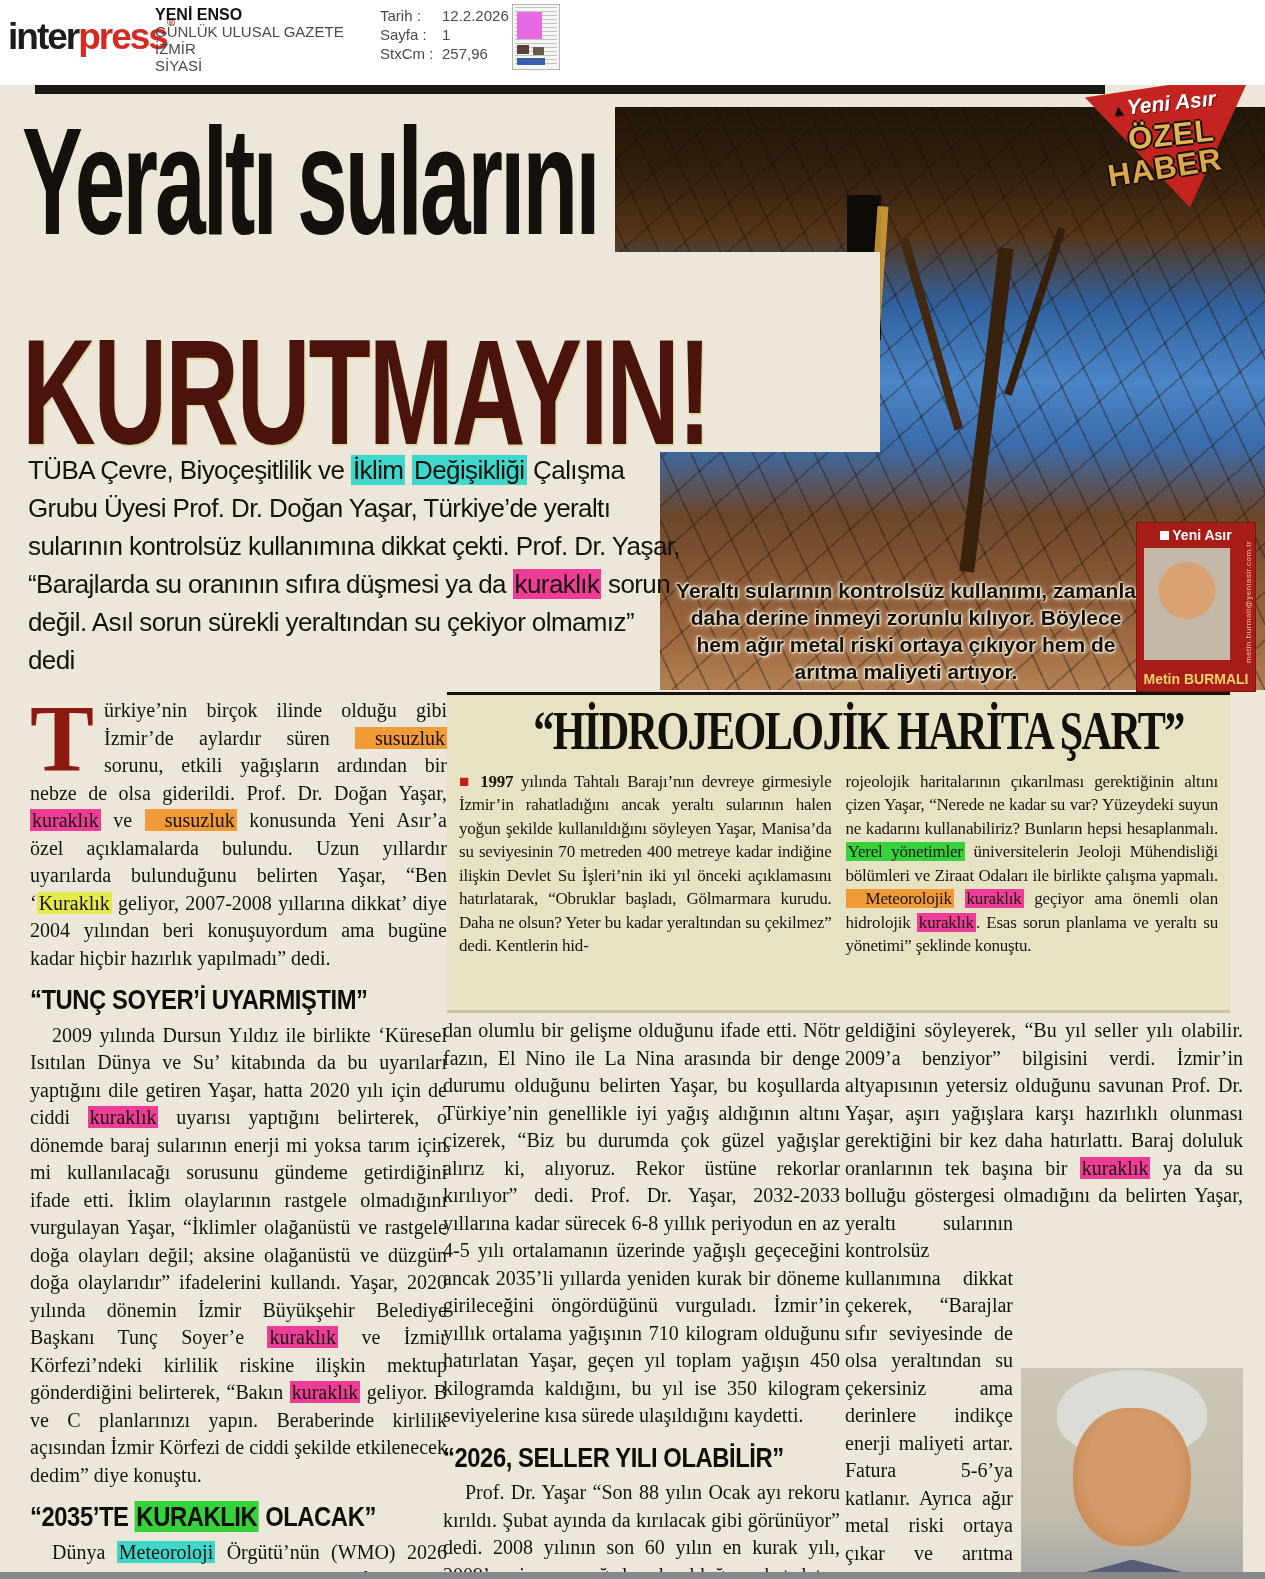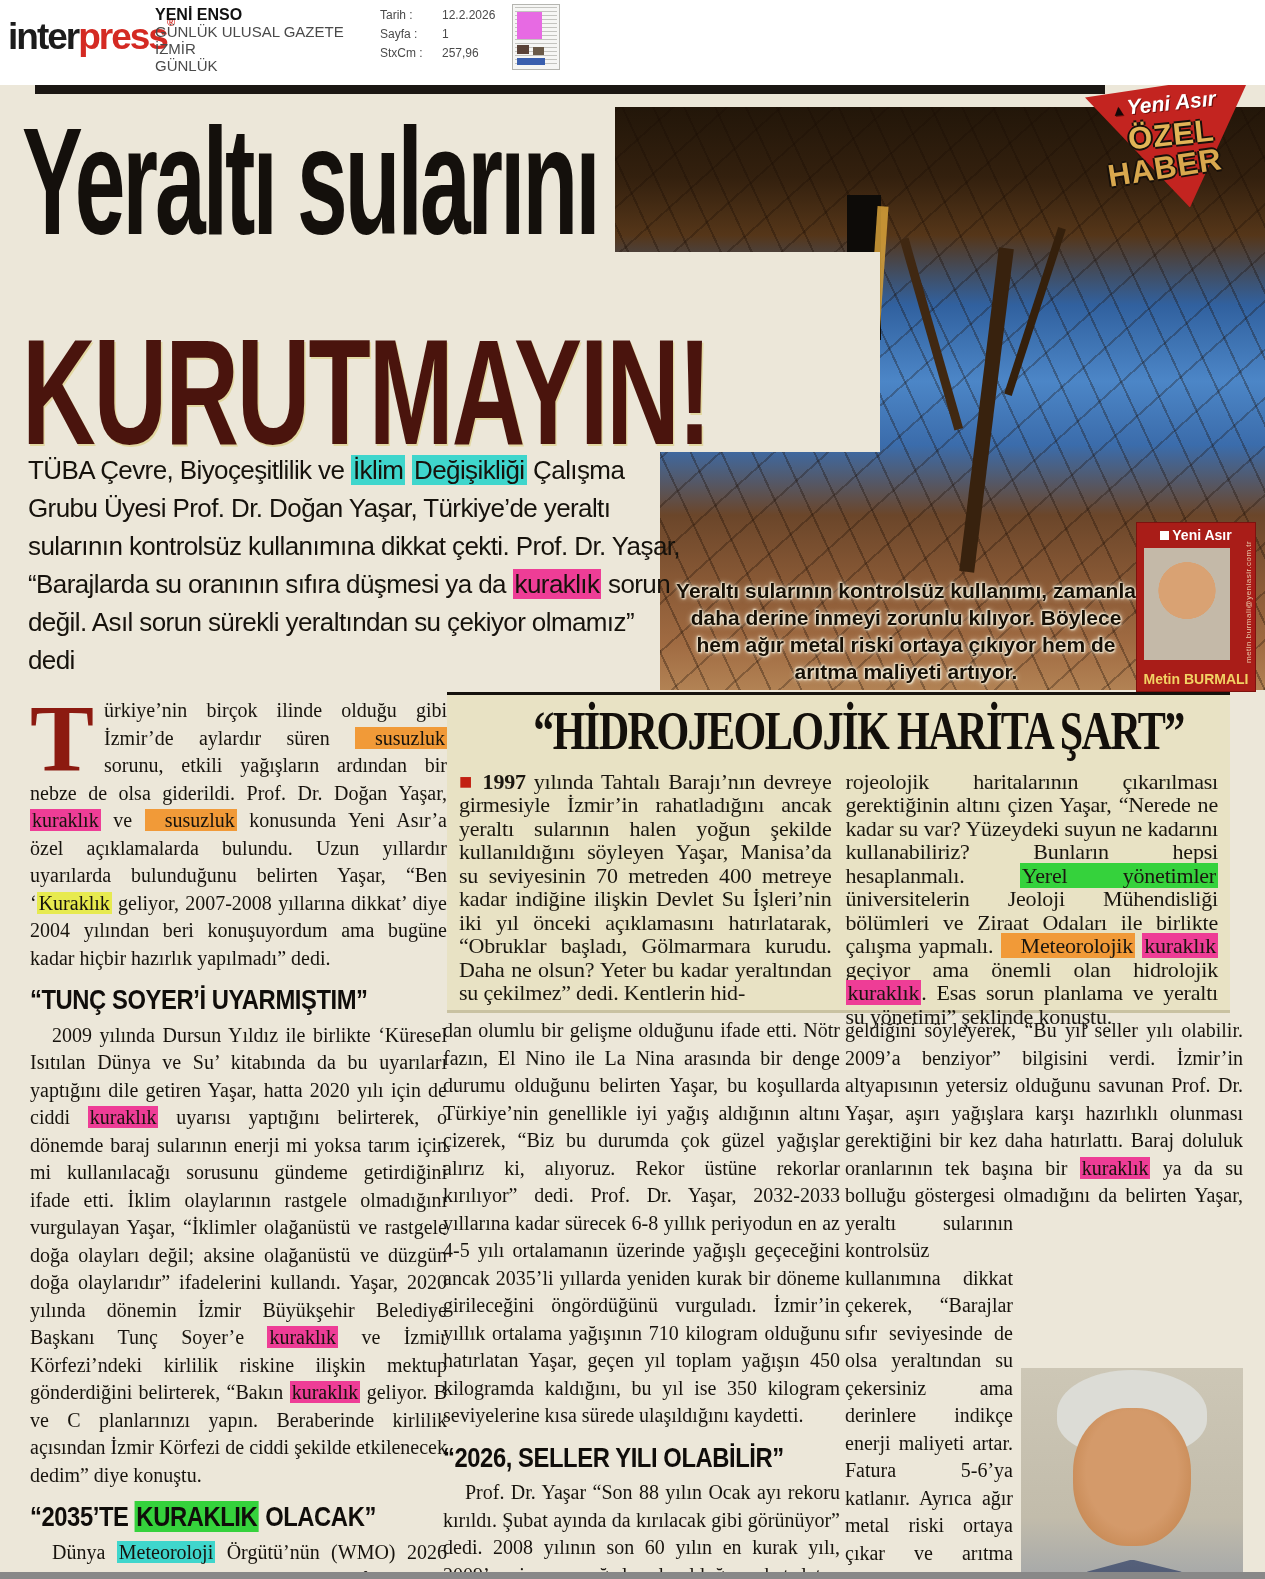--- a/index.html
+++ b/index.html
@@ -7,21 +7,21 @@
         font-family:"Liberation Sans",sans-serif;margin:0 auto;}
 
   
   .ip-header{position:absolute;left:0;top:0;width:100%;height:85px;background:#ffffff;}
   .ip-logo{position:absolute;left:8px;top:16px;font-size:37px;font-weight:bold;letter-spacing:-2px;}
   .ip-logo .black{color:#1c1c1c;}
   .ip-logo .red{color:#d42a23;}
   .ip-logo .reg{font-size:11px;color:#d42a23;vertical-align:top;letter-spacing:0;}
   .src-block{position:absolute;left:155px;top:6px;color:#4a4a4a;font-size:15px;line-height:17px;}
   .src-name{font-weight:bold;color:#111;font-size:16px;}
-  .meta-block{position:absolute;left:380px;top:6px;color:#4a4a4a;font-size:12px;line-height:19px;}
+  .meta-block{position:absolute;left:380px;top:6px;color:#4a4a4a;font-size:15px;line-height:19px;}
   .meta-row{display:flex;}
   .meta-label{width:62px;}
   .thumb{position:absolute;left:512px;top:4px;width:46px;height:64px;background:#f6f6f4;
          border:1px solid #b5b5b0;}
   .thumb-lines{position:absolute;left:2px;top:2px;right:2px;bottom:2px;opacity:.55;
          background:repeating-linear-gradient(180deg,#9a9a94 0 1px,transparent 1px 4px);}
   .thumb-magenta{position:absolute;left:4px;top:7px;width:25px;height:27px;background:#e76ae3;}
   .thumb-photo1{position:absolute;left:4px;top:40px;width:12px;height:9px;background:#5a4238;}
   .thumb-photo2{position:absolute;left:20px;top:42px;width:11px;height:8px;background:#6a5a48;}
   .thumb-blue{position:absolute;left:4px;bottom:4px;width:28px;height:7px;background:#3a5fae;}
@@ -109,21 +109,21 @@
   .seg-b{font-weight:bold;}
   .seg-red{color:#c22011;}
 
   
   .box{position:absolute;left:447px;top:610px;width:783px;height:315px;background:#e8e2c4;
      box-shadow:0 -3px 0 #15110c, 0 3px 0 #c9c2a2;font-family:Liberation Serif, serif;}
   .box-title{width:783px;text-align:center;font-weight:bold;font-size:54px;color:#14100b;
      white-space:nowrap;transform:scaleX(.78);transform-origin:50% 0;letter-spacing:-2px;
      margin-top:8px;line-height:1.05;}
   .box-cols{display:flex;gap:14px;padding:10px 12px 0 12px;}
-  .box-col{width:378px;font-size:22px;line-height:23.5px;text-align:justify;color:#1a160f;
+  .box-col{width:378px;font-size:17px;line-height:23.5px;text-align:justify;color:#1a160f;
      letter-spacing:-.2px;}
 
   
   .prof-photo{float:right;width:222px;height:392px;margin:158px 0 0 8px;position:relative;
      background:linear-gradient(180deg,#cdc7b6 0%,#c2bcab 38%,#9aa0a8 60%,#596175 100%);}
   .prof-hair{position:absolute;left:36px;top:2px;width:150px;height:86px;border-radius:50% 50% 42% 42%;
      background:radial-gradient(ellipse at 50% 60%,#ececе8 0 40%,#d8d8d2 70%,#b9b9b1 100%);
      background-color:#dcdcd6;}
   .prof-face{position:absolute;left:52px;top:40px;width:118px;height:138px;border-radius:46%;
      background:radial-gradient(ellipse at 50% 45%,#d49a6a 0 55%,#c4854f 85%,#aa7040 100%);}
@@ -137,21 +137,21 @@
 <div class="page">
 
   <div class="ip-header">
     <div class="ip-logo">
       <span class="black">inter</span><span class="red">press</span><span class="reg">®</span>
     </div>
     <div class="src-block">
       <div class="src-name">YENİ ENSO</div>
       <div>GÜNLÜK ULUSAL GAZETE</div>
       <div>İZMİR</div>
-      <div>GÜNLÜK</div>
+      <div>SİYASİ</div>
     </div>
     <div class="meta-block">
       <div class="meta-row">
           <span class="meta-label">Tarih :</span>
           <span>12.2.2026</span>
         </div>
       <div class="meta-row">
           <span class="meta-label">Sayfa :</span>
           <span>1</span>
         </div>

